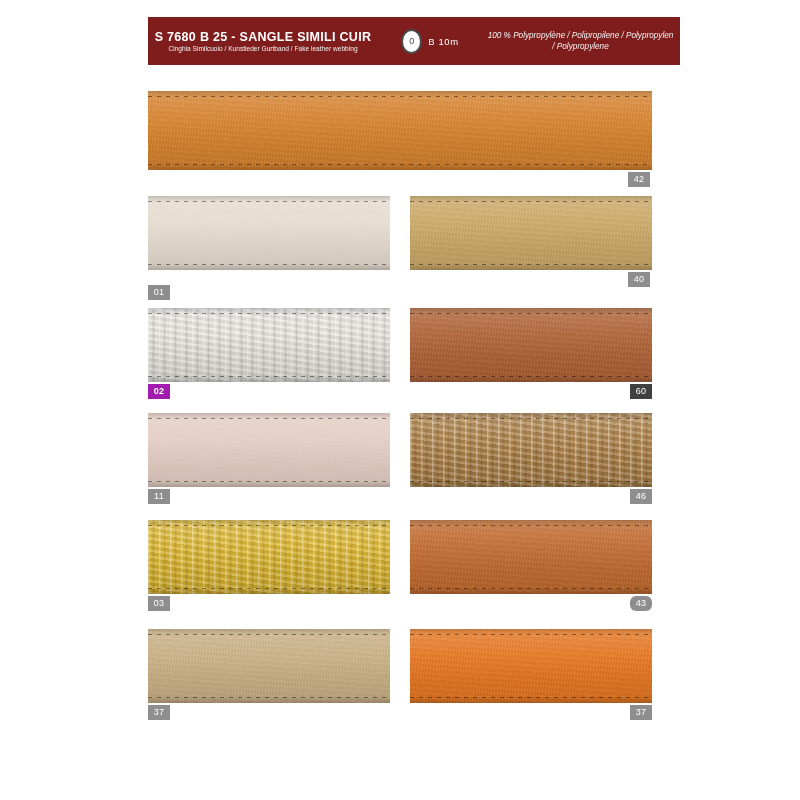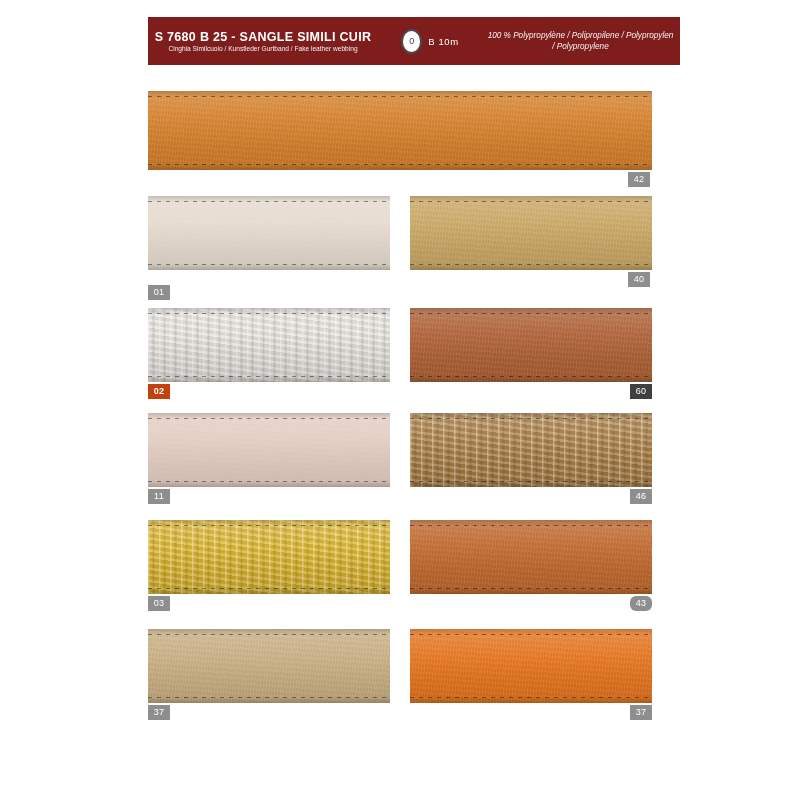--- a/index.html
+++ b/index.html
@@ -253,21 +253,21 @@
       <div class="swatch" style="left: 148px; top: 308px; width: 242px; height: 74px;">
         <div class="swatch-strip" style="background: rgb(231, 228, 222);">
           <div class="grain metallic"></div>
           <div class="sheen"></div>
           <div class="edge-shade top"></div>
           <div class="stitch top"></div>
           <div class="edge-shade bottom"></div>
           <div class="stitch bottom"></div>
         </div>
       </div>
-      <div class="code-chip" style="left: 148px; top: 384px; background: #c2410c; font-weight: bold;">02</div>
+      <div class="code-chip" style="left: 148px; top: 384px; background: #a21caf; font-weight: bold;">02</div>
       <div class="swatch" style="left: 410px; top: 308px; width: 242px; height: 74px;">
         <div class="swatch-strip" style="background: rgb(176, 98, 54);">
           <div class="grain"></div>
           <div class="sheen"></div>
           <div class="edge-shade top"></div>
           <div class="stitch top"></div>
           <div class="edge-shade bottom"></div>
           <div class="stitch bottom"></div>
         </div>
       </div>

